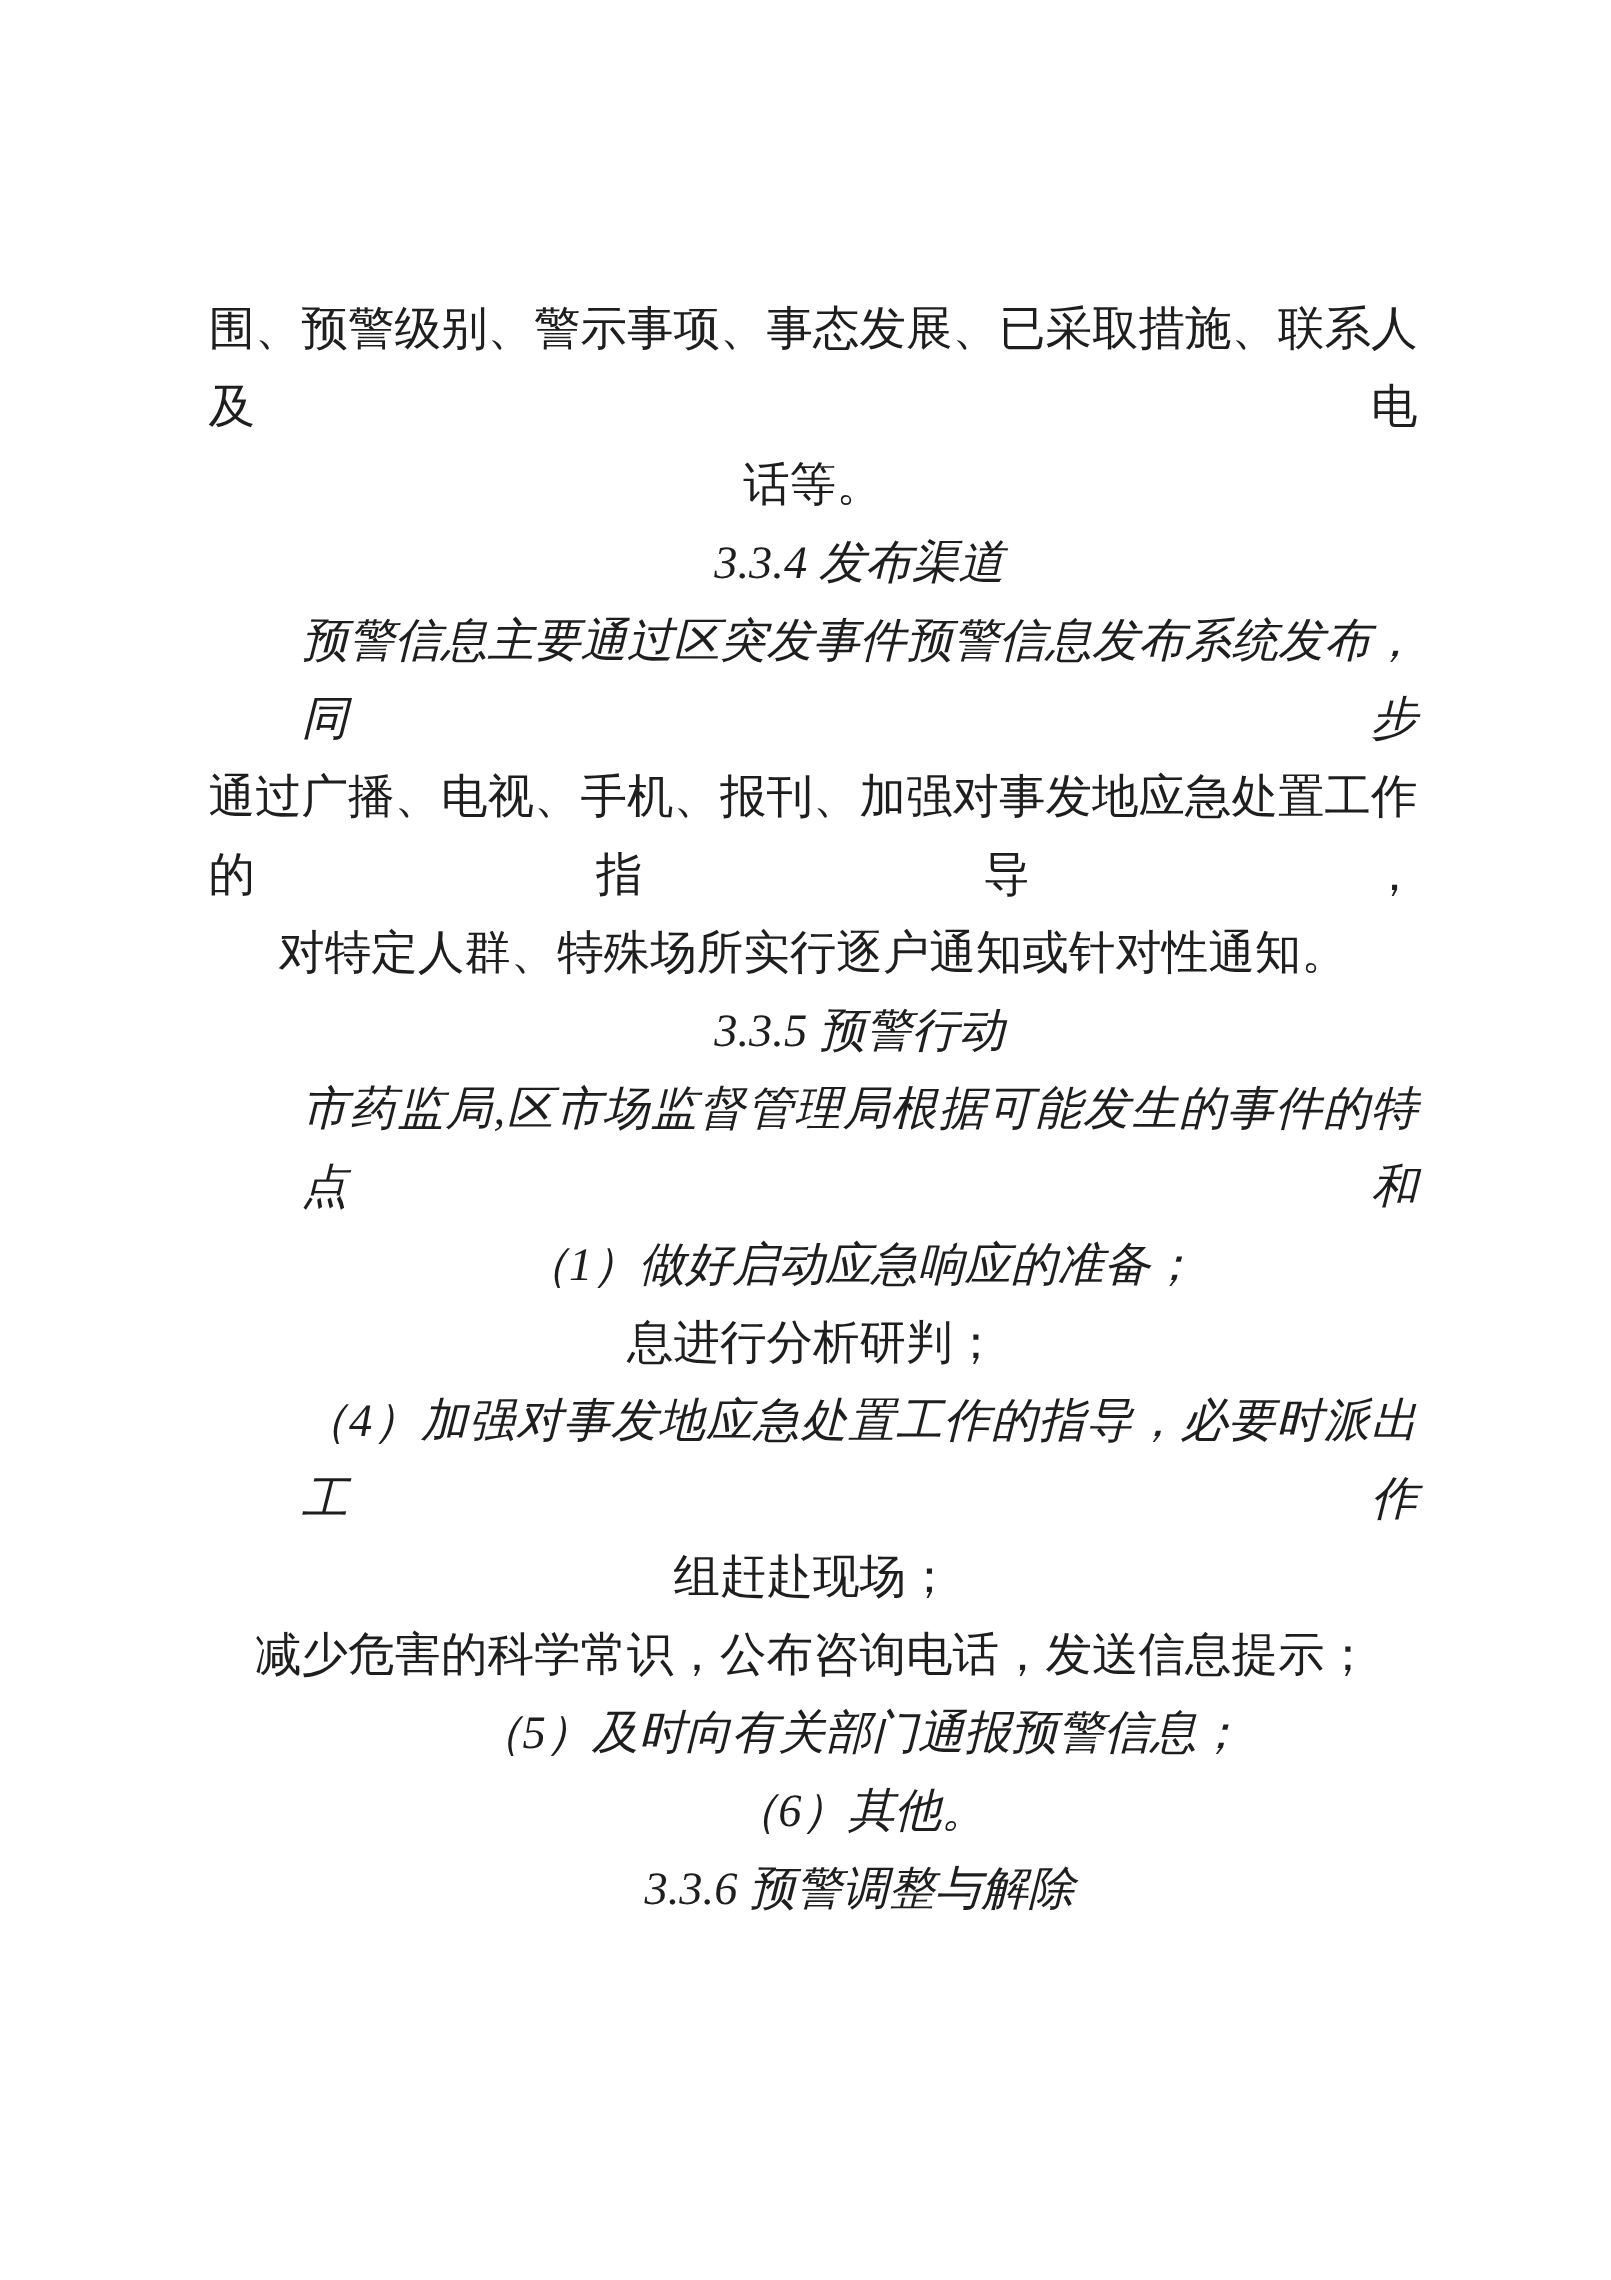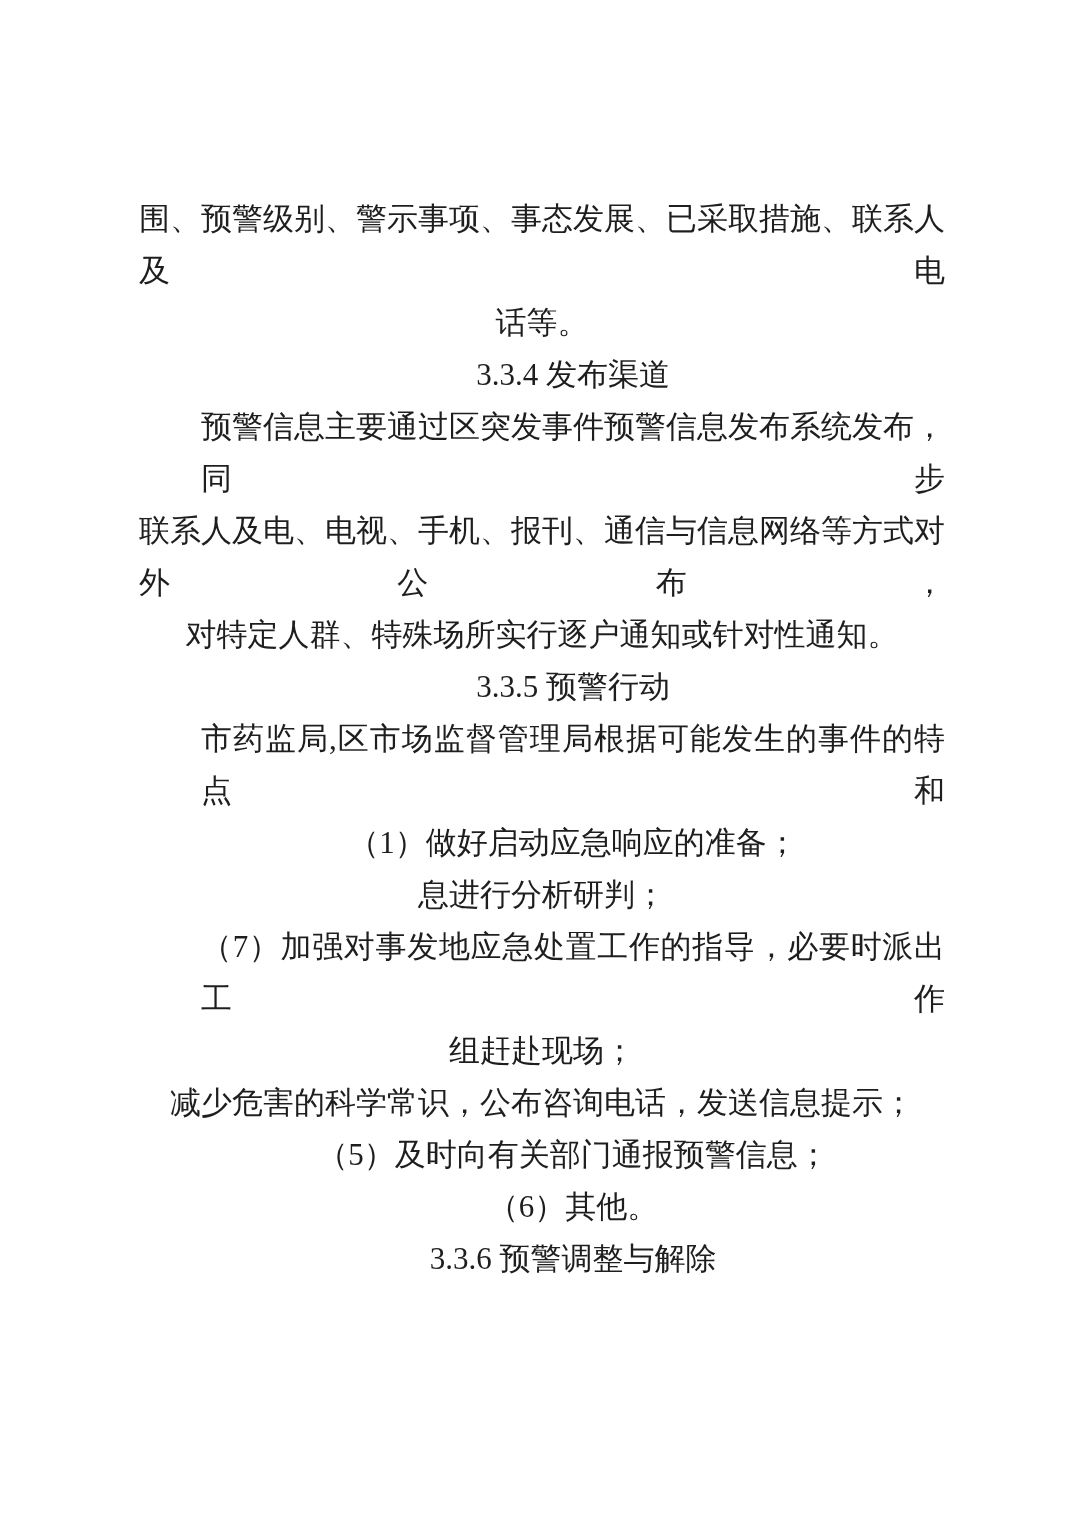--- a/index.html
+++ b/index.html
@@ -27,37 +27,38 @@
   }
   .line {
     text-align: center;
   }
   .line.just {
     text-align: justify;
     text-align-last: justify;
   }
   .line.indent {
     padding-left: 62px; 
+    font-style: italic;
   }
 </style>
 </head>
 <body>
 
 <div class="page">
   <div class="text-block" style="color: rgb(30, 30, 30);">
       <div class="line just">围、预警级别、警示事项、事态发展、已采取措施、联系人及电</div>
       <div class="line">话等。</div>
       <div class="line indent">3.3.4 发布渠道</div>
       <div class="line indent just">预警信息主要通过区突发事件预警信息发布系统发布，同步</div>
-      <div class="line just">联系人及电、电视、手机、报刊、通信与信息网络等方式对外公布，</div>
+      <div class="line just">通过广播、电视、手机、报刊、加强对事发地应急处置工作的指导，</div>
       <div class="line">对特定人群、特殊场所实行逐户通知或针对性通知。</div>
       <div class="line indent">3.3.5 预警行动</div>
       <div class="line indent just">市药监局,区市场监督管理局根据可能发生的事件的特点和</div>
       <div class="line indent">（1）做好启动应急响应的准备；</div>
       <div class="line">息进行分析研判；</div>
-      <div class="line indent just">（7）加强对事发地应急处置工作的指导，必要时派出工作</div>
+      <div class="line indent just">（4）加强对事发地应急处置工作的指导，必要时派出工作</div>
       <div class="line">组赶赴现场；</div>
       <div class="line">减少危害的科学常识，公布咨询电话，发送信息提示；</div>
       <div class="line indent">（5）及时向有关部门通报预警信息；</div>
       <div class="line indent">（6）其他。</div>
       <div class="line indent">3.3.6 预警调整与解除</div>
     </div>
 </div>
 
 </body></html>

